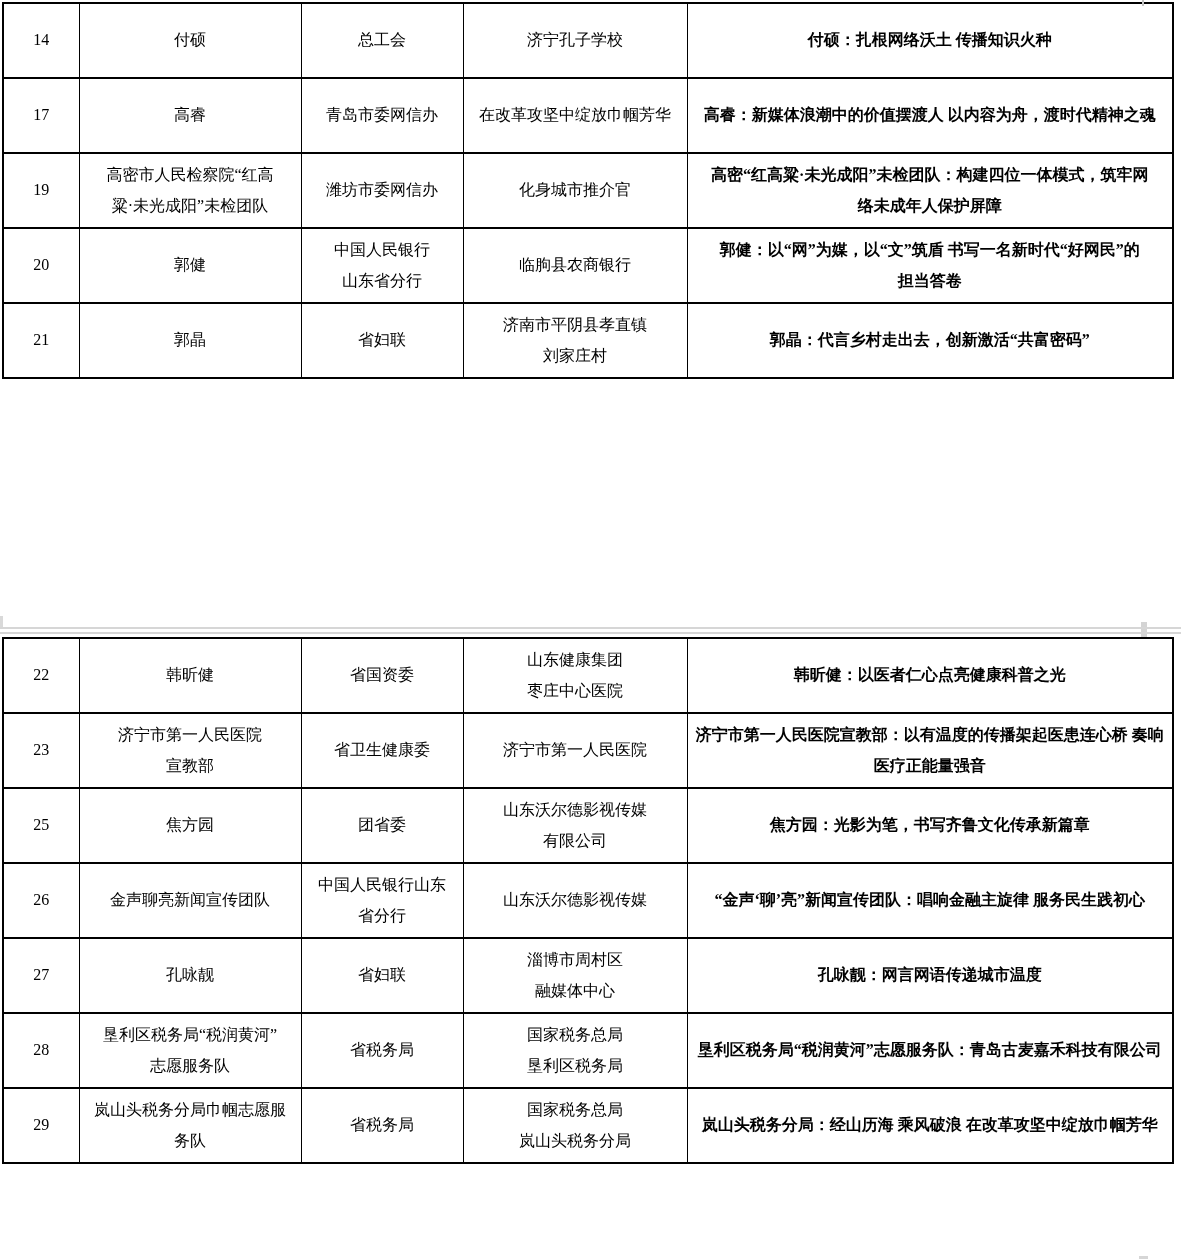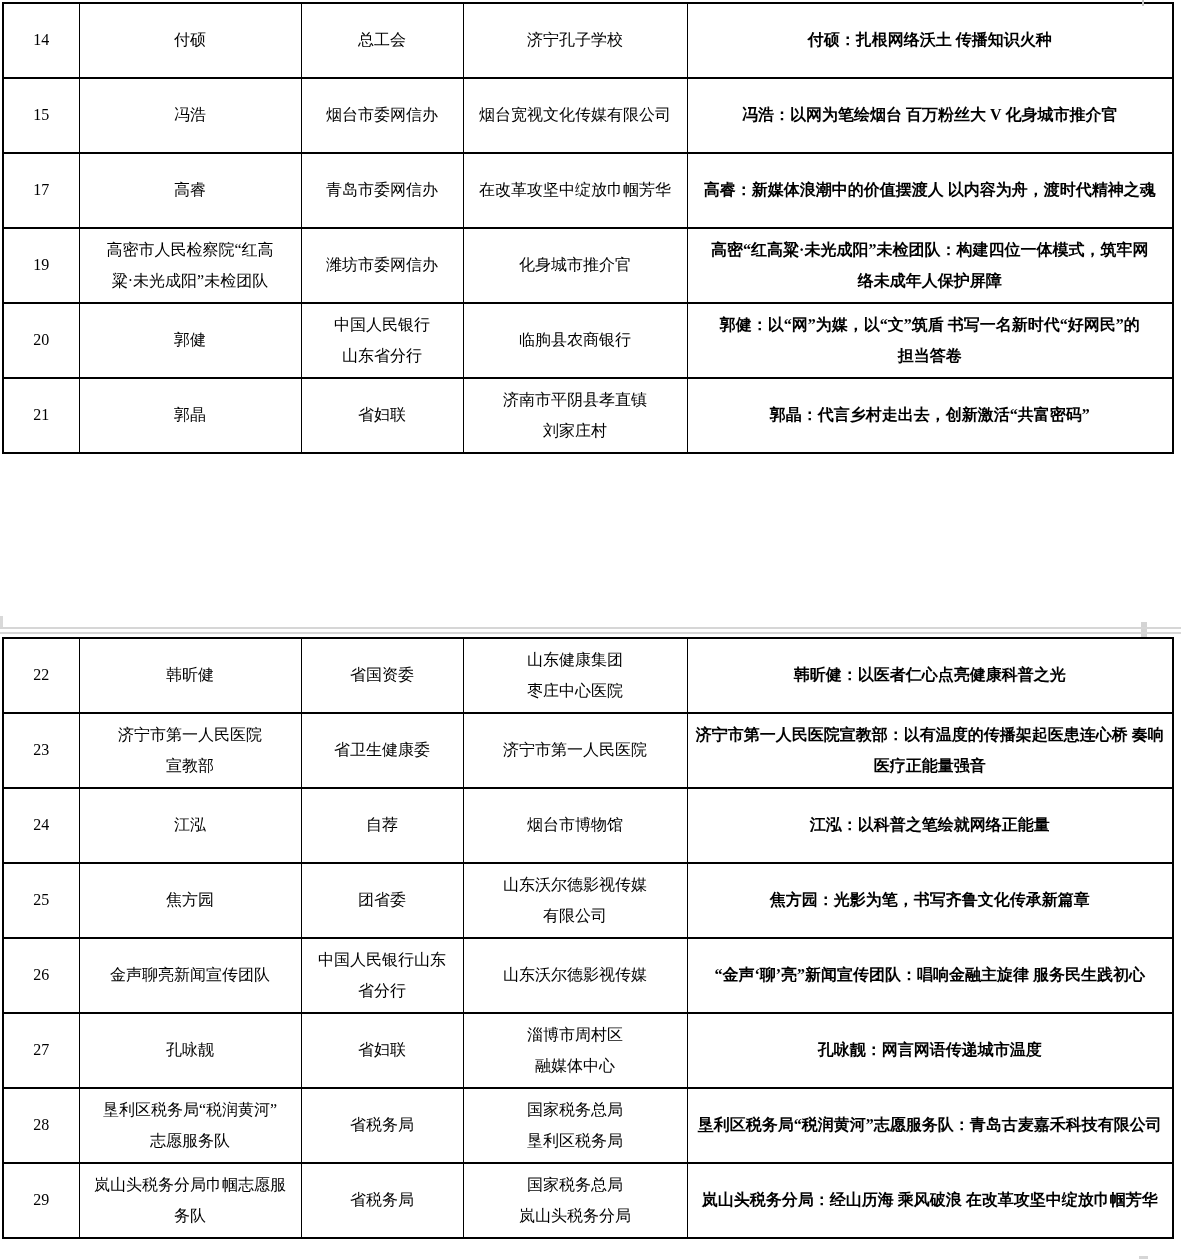--- a/index.html
+++ b/index.html
@@ -68,27 +68,20 @@
     </colgroup>
     <tbody>
       <tr>
         <td class="c-num">14</td>
         <td class="c-name">付硕</td>
         <td class="c-rec">总工会</td>
         <td class="c-unit">济宁孔子学校</td>
         <td class="c-desc">付硕：扎根网络沃土 传播知识火种</td>
       </tr>
       <tr>
-        <td class="c-num">15</td>
-        <td class="c-name">冯浩</td>
-        <td class="c-rec">烟台市委网信办</td>
-        <td class="c-unit">烟台宽视文化传媒有限公司</td>
-        <td class="c-desc">冯浩：以网为笔绘烟台 百万粉丝大 V 化身城市推介官</td>
-      </tr>
-      <tr>
         <td class="c-num">17</td>
         <td class="c-name">高睿</td>
         <td class="c-rec">青岛市委网信办</td>
         <td class="c-unit">在改革攻坚中绽放巾帼芳华</td>
         <td class="c-desc">高睿：新媒体浪潮中的价值摆渡人 以内容为舟，渡时代精神之魂</td>
       </tr>
       <tr>
         <td class="c-num">19</td>
         <td class="c-name">高密市人民检察院“红高
 粱·未光成阳”未检团队</td>
@@ -144,27 +137,20 @@
       <tr>
         <td class="c-num">23</td>
         <td class="c-name">济宁市第一人民医院
 宣教部</td>
         <td class="c-rec">省卫生健康委</td>
         <td class="c-unit">济宁市第一人民医院</td>
         <td class="c-desc">济宁市第一人民医院宣教部：以有温度的传播架起医患连心桥 奏响
 医疗正能量强音</td>
       </tr>
       <tr>
-        <td class="c-num">24</td>
-        <td class="c-name">江泓</td>
-        <td class="c-rec">自荐</td>
-        <td class="c-unit">烟台市博物馆</td>
-        <td class="c-desc">江泓：以科普之笔绘就网络正能量</td>
-      </tr>
-      <tr>
         <td class="c-num">25</td>
         <td class="c-name">焦方园</td>
         <td class="c-rec">团省委</td>
         <td class="c-unit">山东沃尔德影视传媒
 有限公司</td>
         <td class="c-desc">焦方园：光影为笔，书写齐鲁文化传承新篇章</td>
       </tr>
       <tr>
         <td class="c-num">26</td>
         <td class="c-name">金声聊亮新闻宣传团队</td>

